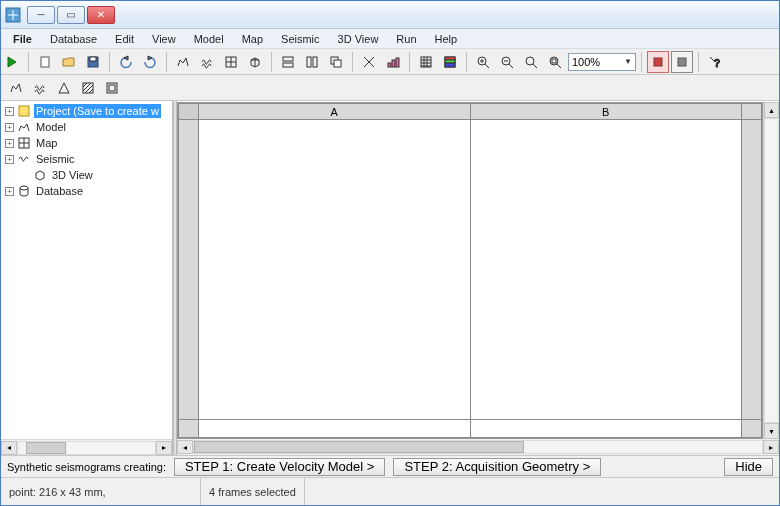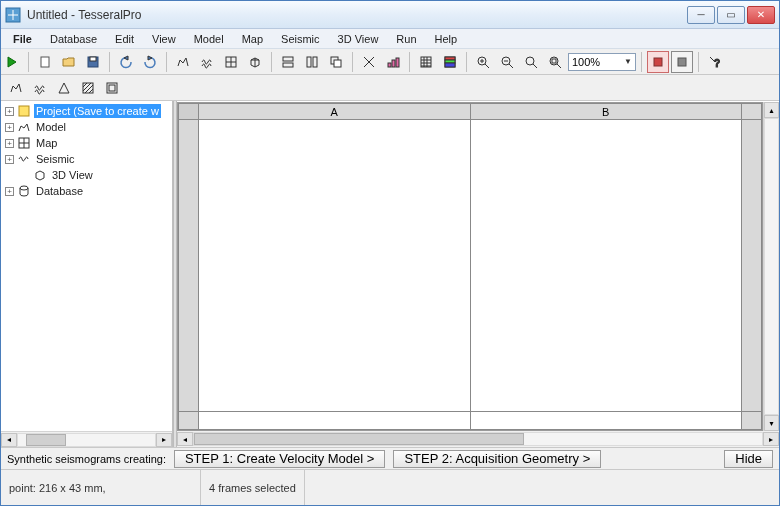--- a/index.html
+++ b/index.html
@@ -64,38 +64,37 @@
 .grid-hscroll .sbtn { width:16px; height:14px; background:#e6e6e6; border:1px solid #c4c4c4; font-size:8px; display:flex; align-items:center; justify-content:center;}
 .grid-hscroll .track { flex:1; height:14px; background:#f4f4f4; border:1px solid #dcdcdc; position:relative;}
 .grid-hscroll .thumb { position:absolute; left:0; top:0; width:330px; height:12px; background:#d0d0d0; border:1px solid #b0b0b0;}
 
 
 .stepsbar { height:22px; background:#f0f0f0; border-top:1px solid #c9c9c9; display:flex; align-items:center; padding:0 6px 0 6px; gap:8px; font-size:11px;}
 .step-btn { height:18px; padding:0 10px; border:1px solid #9a9a9a; background:linear-gradient(#fdfdfd,#e6e6e6); font-size:13px; display:flex; align-items:center;}
 .stepsbar .spacer { flex:1; }
 
 
-.statusbar { height:36px; background:#f0f0f0; border-top:1px solid #c9c9c9; display:flex; align-items:center; font-size:11px; color:#333;}
+.statusbar { height:28px; background:#f0f0f0; border-top:1px solid #c9c9c9; display:flex; align-items:center; font-size:11px; color:#333;}
 .statusbar .cell { padding:0 8px; border-right:1px solid #c9c9c9; height:100%; display:flex; align-items:center;}
 .statusbar .cell.a { width:200px;}
 
 
 .ic { width:14px; height:14px; stroke:#333; stroke-width:1; fill:none;}
 </style>
 </head>
 <body>
 
 <div class="window">
 
   <div class="titlebar">
     <svg class="app-icon" viewBox="0 0 16 16">
         <rect x="1" y="1" width="14" height="14" fill="#5a9fd4" stroke="#2f6fa3"></rect>
         <path d="M3 8 L13 8 M8 3 L8 13" stroke="#fff" stroke-width="1"></path>
       </svg>
-    <div class="title">Untitled - TesseralPro</div>
     <div class="win-btns">
       <div class="wbtn">─</div>
       <div class="wbtn">▭</div>
       <div class="wbtn close">✕</div>
     </div>
   </div>
 
   <div class="menubar">
     <div class="mitem bold">File</div>
     <div class="mitem">Database</div>

